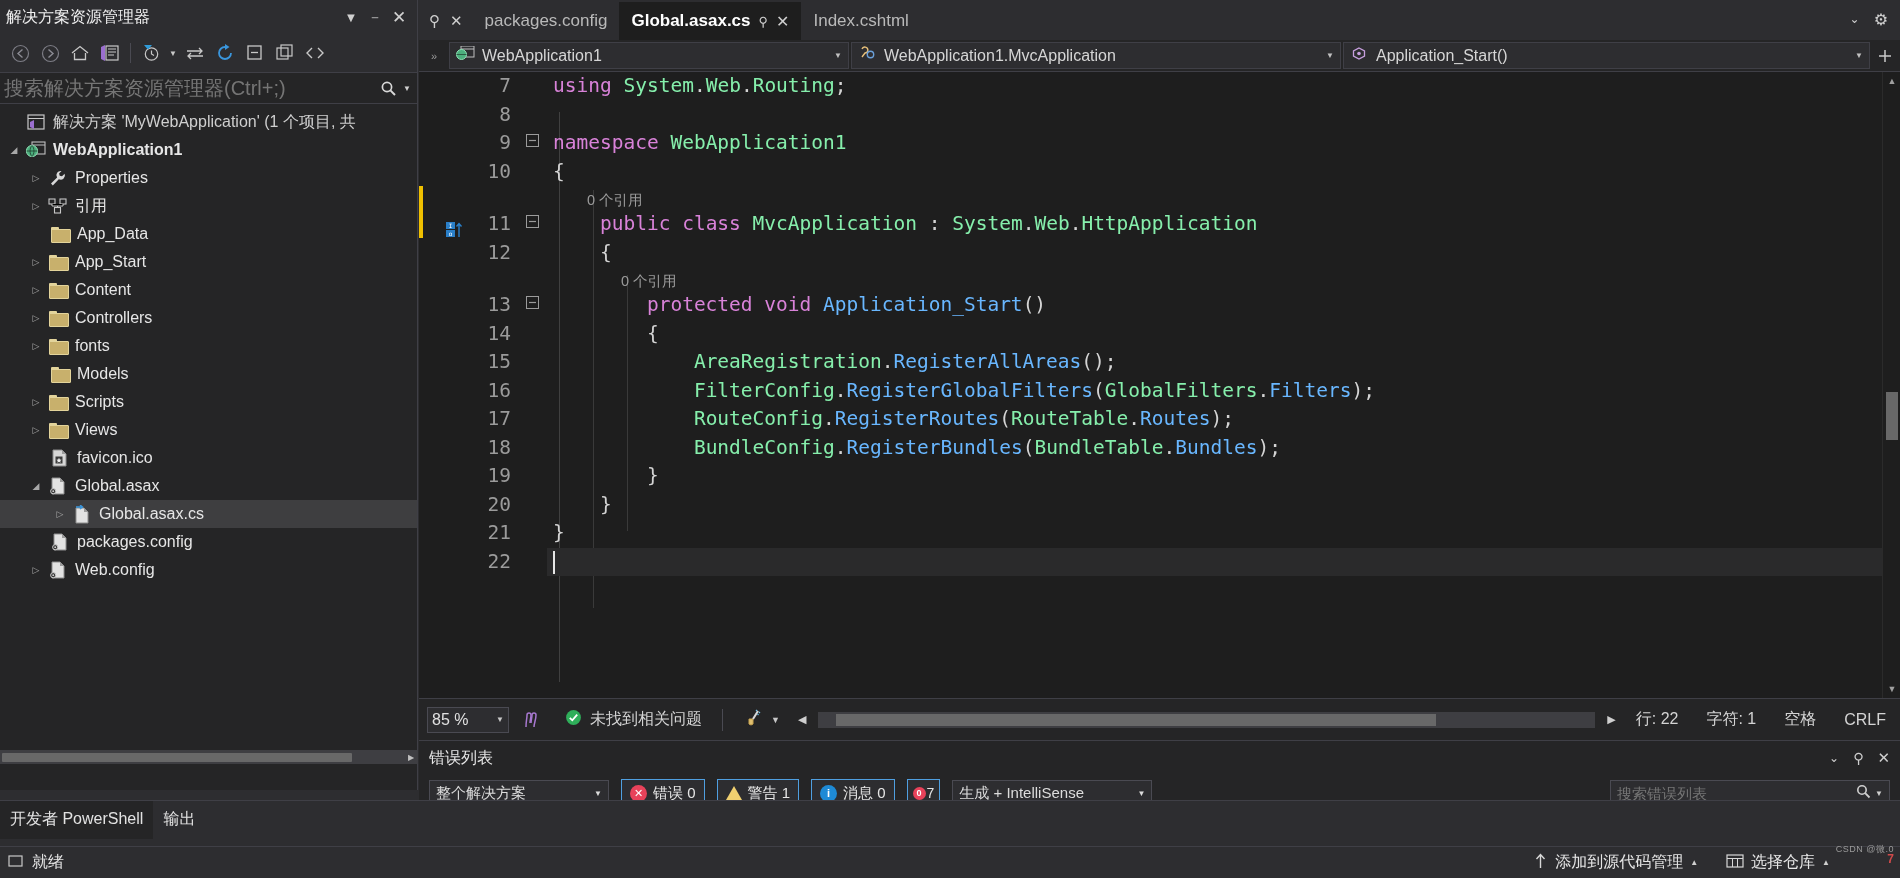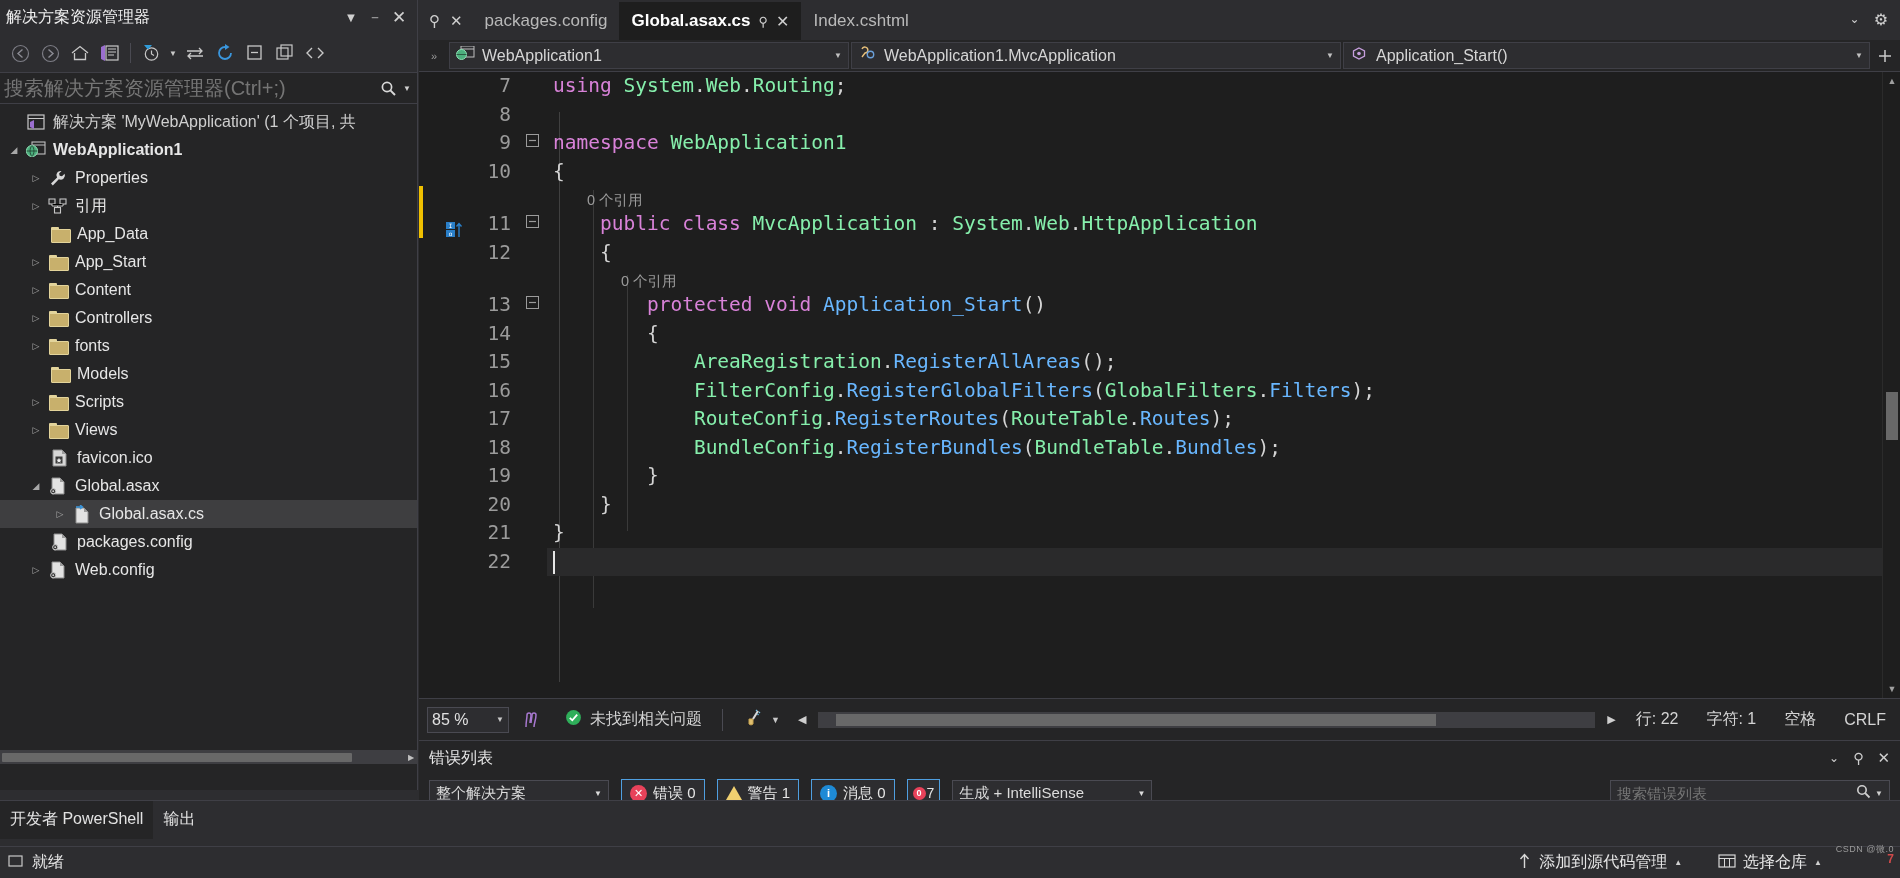--- a/index.html
+++ b/index.html
@@ -206,21 +206,21 @@
   }
   .dock .dtab{ height:38px; display:flex; align-items:center; padding:0 10px; font-size:16px; color:#e2e2e2;}
   .dock .dtab.on{ background:#252526;align-items:center; }
 
   
   .vsstatus{
     position:absolute; left:0; bottom:0; right:0; height:32px; background:#2d2d30;
     display:flex; align-items:center; font-size:16px; color:#e6e6e6; border-top:1px solid #3f3f46;
   }
   .vsstatus .ready{ display:flex;align-items:center;gap:8px;padding-left:8px; }
-  .vsstatus .right{ margin-left:auto; display:flex;align-items:center;gap:8px; }
+  .vsstatus .right{ margin-left:auto; display:flex;align-items:center;gap:0; }
   .vsstatus .ritem{ display:flex;align-items:center;gap:7px;padding:0 14px; white-space:nowrap;}
   .vsstatus .ritem .car{ font-size:8px; color:#cfcfcf; }
   .wm{ position:absolute; right:6px; bottom:14px; text-align:right; line-height:10px; }
   .wm .l1{ font-size:9px; color:#9a9a9a; letter-spacing:.5px;}
   .wm .l2{ font-size:12px; color:#d04a4a; font-weight:bold;}
 </style>
 </head>
 <body>
 
 <div class="app">

